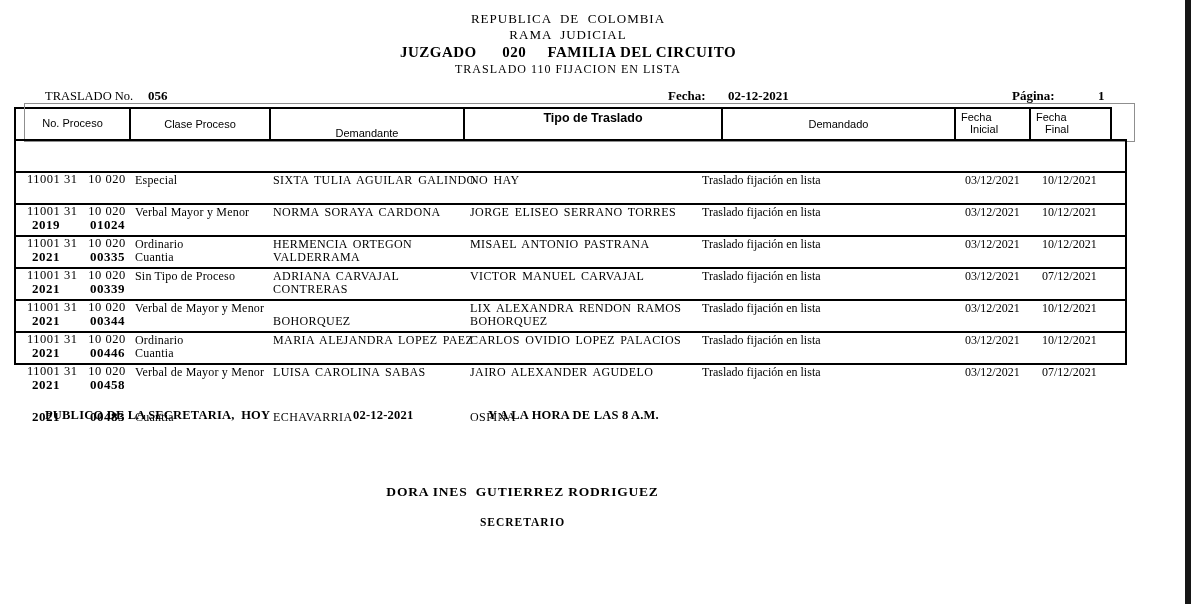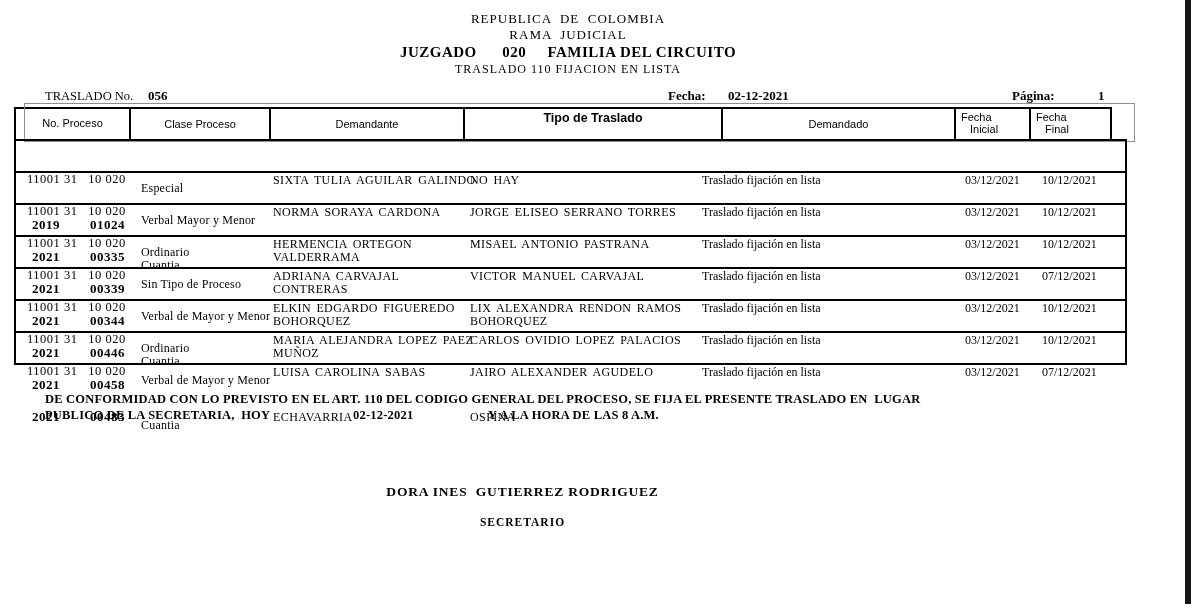--- a/index.html
+++ b/index.html
@@ -29,21 +29,21 @@
   .thead{
     position:absolute;left:14px;top:107px;width:1098px;height:34px;
     border:2px solid #000;box-sizing:border-box;
     display:flex;flex-direction:row;
     font-family:"Liberation Sans", sans-serif;font-size:11px;
   }
   .thcell{box-sizing:border-box;border-right:2px solid #000;display:flex;flex-direction:column;}
   .thcell:last-child{border-right:none;}
   .th-c1{width:115px;justify-content:center;align-items:center;padding-bottom:3px;}
   .th-c2{width:140px;justify-content:center;align-items:center;}
-  .th-c3{width:194px;justify-content:center;align-items:center;}
+  .th-c3{width:194px;justify-content:flex-end;align-items:center;}
   .th-c4{width:233px;justify-content:center;align-items:center;}
   .th-c5{width:258px;justify-content:flex-start;align-items:center;font-weight:bold;font-size:12.5px;padding-top:2px;}
   .th-c6{width:75px;padding:2px 0 0 5px;}
   .th-c7{width:76px;padding:2px 0 0 5px;}
   .th-sub{padding-left:9px;}
   .gray-box{
     position:absolute;left:24px;top:103px;width:1111px;height:39px;
     border:1px solid #8f8f8f;box-sizing:border-box;pointer-events:none;
   }
 
@@ -51,21 +51,21 @@
   #rows-container{position:absolute;left:14px;top:139px;width:1113px;}
   .trow{
     position:relative;width:1113px;height:34px;box-sizing:border-box;
     border:2px solid #000;margin-top:-2px;
     font-size:12px;line-height:15px;
   }
   .trow:first-child{margin-top:0;}
   .cell{position:absolute;top:1px;white-space:pre;}
   .c-proceso{left:11px;font-size:12.5px;letter-spacing:0.5px;}
   .c-proceso .p2{font-weight:bold;font-size:13px;margin-left:5px;letter-spacing:0.5px;}
-  .c-clase{left:125px;top:2px;letter-spacing:0.2px;margin-top:8px;}
+  .c-clase{left:119px;top:2px;letter-spacing:0.2px;}
   .c-dte{left:257px;top:2px;letter-spacing:0.4px;word-spacing:2px;}
   .c-ddo{left:454px;top:2px;letter-spacing:0.4px;word-spacing:2px;}
   .c-tipo{left:686px;top:2px;}
   .c-fi{left:949px;top:2px;}
   .c-ff{left:1026px;top:2px;}
 
   
   .foot-para{font-weight:bold;font-size:12.5px;letter-spacing:0.2px;}
   .sig-name{position:absolute;top:484px;left:300px;width:445px;text-align:center;font-size:13.5px;letter-spacing:0.8px;font-weight:bold;}
   .sig-title{position:absolute;top:516px;left:300px;width:445px;text-align:center;font-size:11.5px;font-weight:bold;letter-spacing:1px;}
@@ -234,24 +234,20 @@
 
     <div class="trow">
       <div class="cell c-proceso">
         <div class="p1 pre">11001 31   10 020</div>
         <div class="p2 pre">2021        00446</div>
       </div>
       <div class="cell c-clase">
         <div>Verbal de Mayor y Menor</div>
         <div>Cuantia</div>
       </div>
-      <div class="cell c-dte">
-        <div>ELKIN EDGARDO FIGUEREDO</div>
-        <div>MUÑOZ</div>
-      </div>
       <div class="cell c-ddo">
         <div>LIX ALEXANDRA RENDON RAMOS</div>
         <div></div>
       </div>
       <div class="cell c-tipo">
         <div>Traslado fijación en lista</div>
       </div>
       <div class="cell c-fi">
         <div>03/12/2021</div>
       </div>
@@ -310,21 +306,20 @@
       </div>
       <div class="cell c-fi">
         <div>03/12/2021</div>
       </div>
       <div class="cell c-ff">
         <div>07/12/2021</div>
       </div>
     </div>
   </div>
 
-  <div class="abs foot-para pre" style="left:45px;top:392px;">DE CONFORMIDAD CON LO PREVISTO EN EL ART. 110 DEL CODIGO GENERAL DEL PROCESO, SE FIJA EL PRESENTE TRASLADO EN  LUGAR</div>
   <div class="abs foot-para pre" style="left:45px;top:408px;">PUBLICO DE LA SECRETARIA,  HOY</div>
   <div class="abs foot-para pre" style="left:353px;top:408px;">02-12-2021</div>
   <div class="abs foot-para pre" style="left:488px;top:408px;">Y A LA HORA DE LAS 8 A.M.</div>
 
   <div class="sig-name pre">DORA INES  GUTIERREZ RODRIGUEZ</div>
   <div class="sig-title">SECRETARIO</div>
 
   <div class="edge-bar"></div>
 </div>
 

